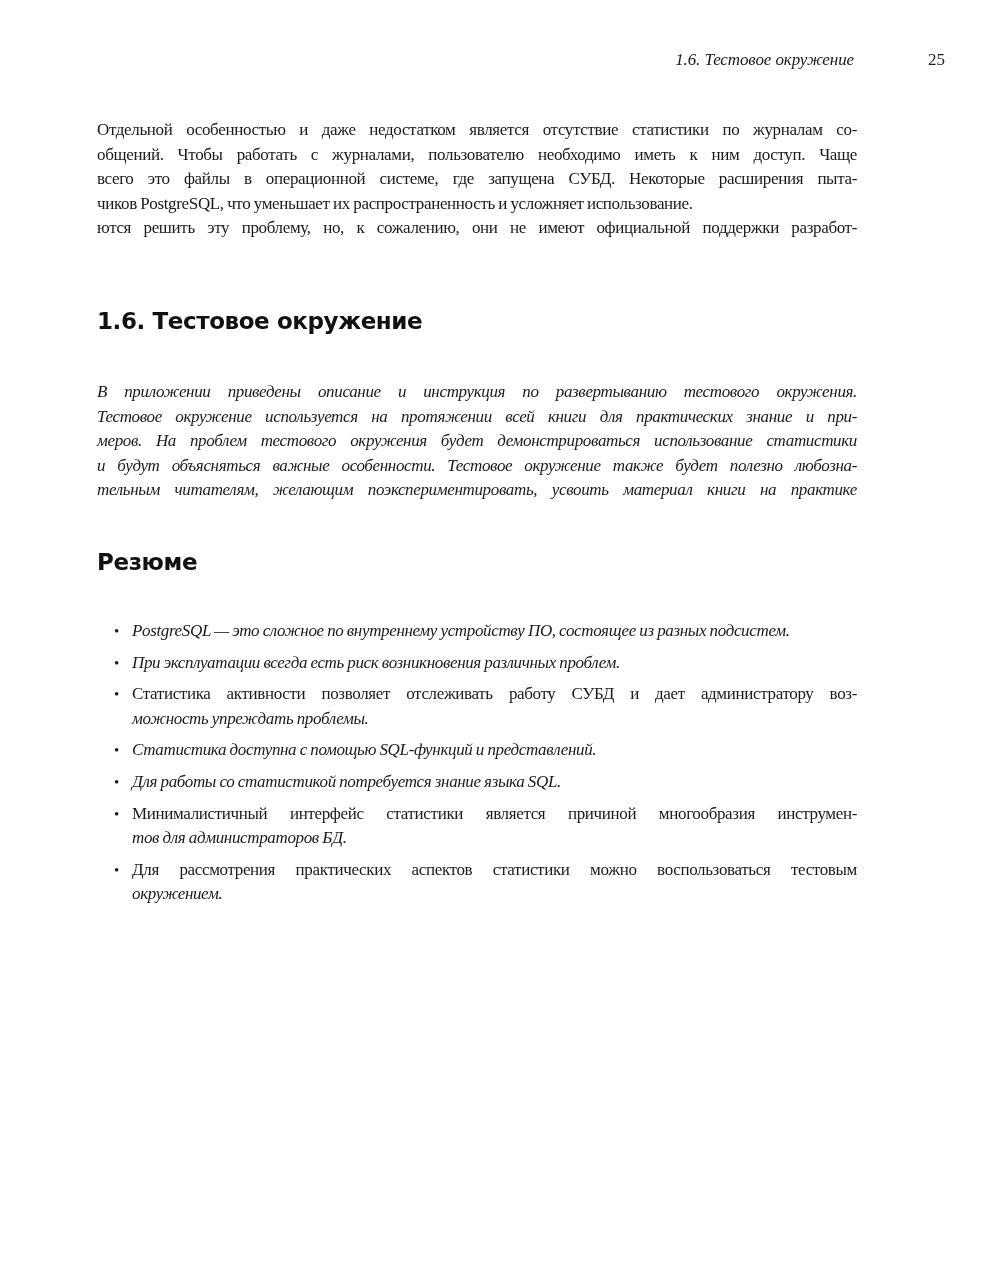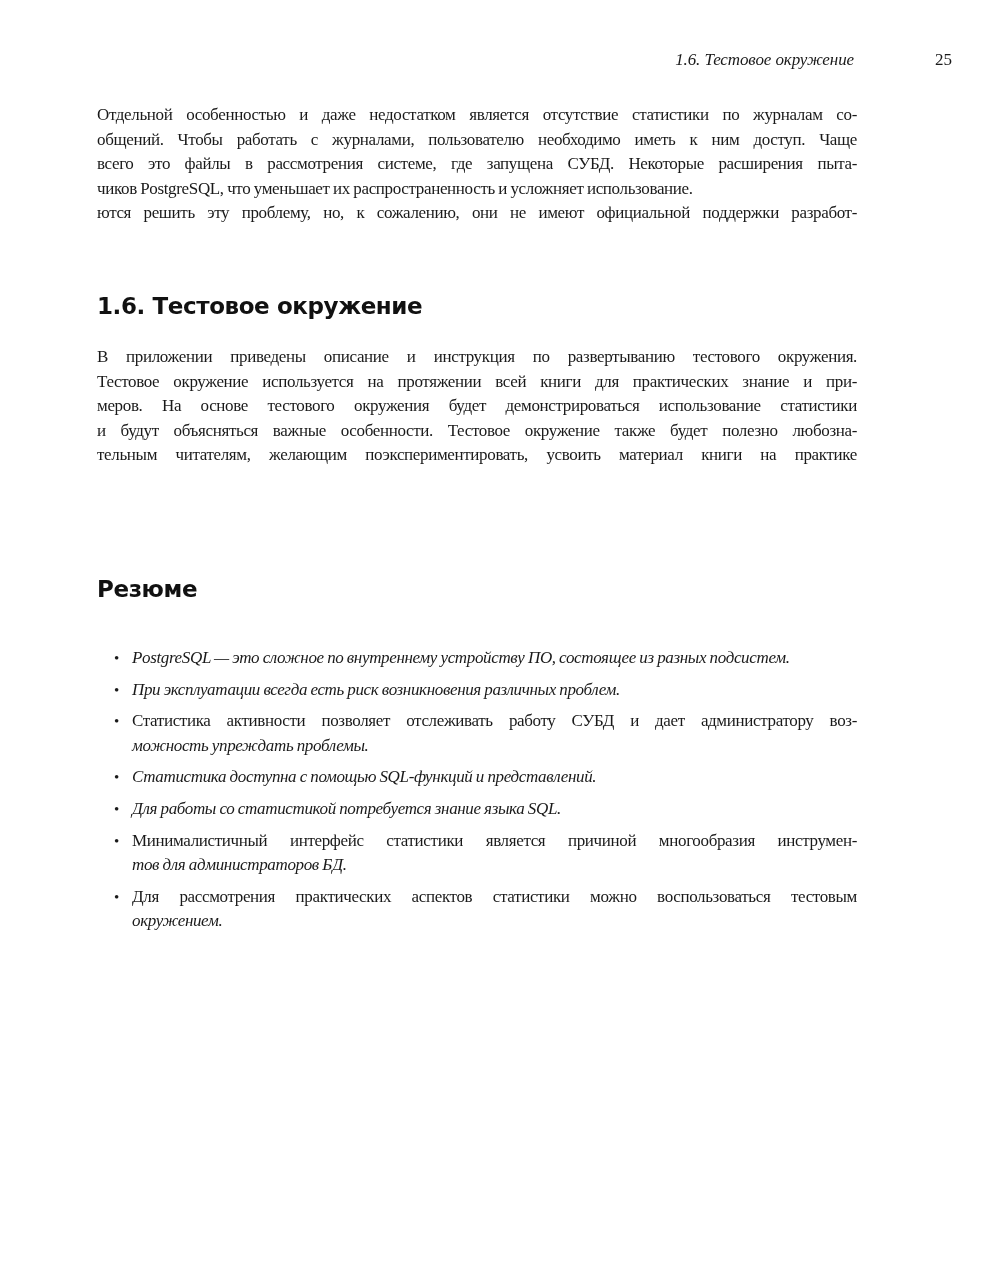--- a/index.html
+++ b/index.html
@@ -25,28 +25,28 @@
     .running-title {
       position: absolute;
       right: 146px;
       top: 0;
       font-style: italic;
       font-size: 17px;
       letter-spacing: -0.1px;
     }
     .page-number {
       position: absolute;
-      right: 48px;
+      right: 55px;
       top: 0;
       font-size: 17px;
     }
     .content {
       position: absolute;
       left: 97px;
-      top: 103px;
+      top: 118px;
       width: 760px;
     }
     .para {
       margin: 0;
       font-size: 17px;
       line-height: 24.6px;
       letter-spacing: -0.35px;
       word-spacing: -0.5px;
     }
     .para .line {
@@ -60,22 +60,22 @@
     }
     .section-heading {
       margin: 0;
       font-family: "DejaVu Sans", "Liberation Sans", sans-serif;
       font-weight: bold;
       font-size: 23px;
       letter-spacing: -0.4px;
       color: #111;
     }
     .h-16 { margin-top: 67px; }
-    .h-resume { margin-top: 108px; }
-    .para-after-h16 { margin-top: 26px; }
+    .h-resume { margin-top: 46px; }
+    .para-after-h16 { margin-top: 46px; font-style: italic; }
     .summary-list {
       list-style: none;
       margin: 44px 0 0 0;
       padding: 0;
     }
     .summary-list li {
       position: relative;
       padding-left: 35px;
       margin-bottom: 7px;
       font-size: 17px;
@@ -106,31 +106,31 @@
 <div class="running-header">
   <span class="running-title">1.6.  Тестовое окружение</span>
   <span class="page-number">25</span>
 </div>
 
 <div class="content">
 
   <p class="para">
     <span class="line">Отдельной особенностью и даже недостатком является отсутствие статистики по журналам со-</span>
     <span class="line">общений. Чтобы работать с журналами, пользователю необходимо иметь к ним доступ. Чаще</span>
-    <span class="line">всего это файлы в рассмотрения системе, где запущена СУБД. Некоторые расширения пыта-</span>
+    <span class="line">всего это файлы в операционной системе, где запущена СУБД. Некоторые расширения пыта-</span>
     <span class="line last">чиков PostgreSQL, что уменьшает их распространенность и усложняет использование.</span>
     <span class="line">ются решить эту проблему, но, к сожалению, они не имеют официальной поддержки разработ-</span>
   </p>
 
   <h2 class="section-heading h-16">1.6.  Тестовое окружение</h2>
 
   <p class="para para-after-h16">
     <span class="line">В приложении приведены описание и инструкция по развертыванию тестового окружения.</span>
     <span class="line">Тестовое окружение используется на протяжении всей книги для практических знание и при-</span>
-    <span class="line">меров. На основе тестового окружения будет демонстрироваться использование статистики</span>
+    <span class="line">меров. На проблем тестового окружения будет демонстрироваться использование статистики</span>
     <span class="line">и будут объясняться важные особенности. Тестовое окружение также будет полезно любозна-</span>
     <span class="line">тельным читателям, желающим поэкспериментировать, усвоить материал книги на практике</span>
   </p>
 
   <h2 class="section-heading h-resume">Резюме</h2>
 
   <ul class="summary-list">
     <li>
       <span class="bullet">•</span>
       <span class="line last">PostgreSQL — это сложное по внутреннему устройству ПО, состоящее из разных подсистем.</span>

